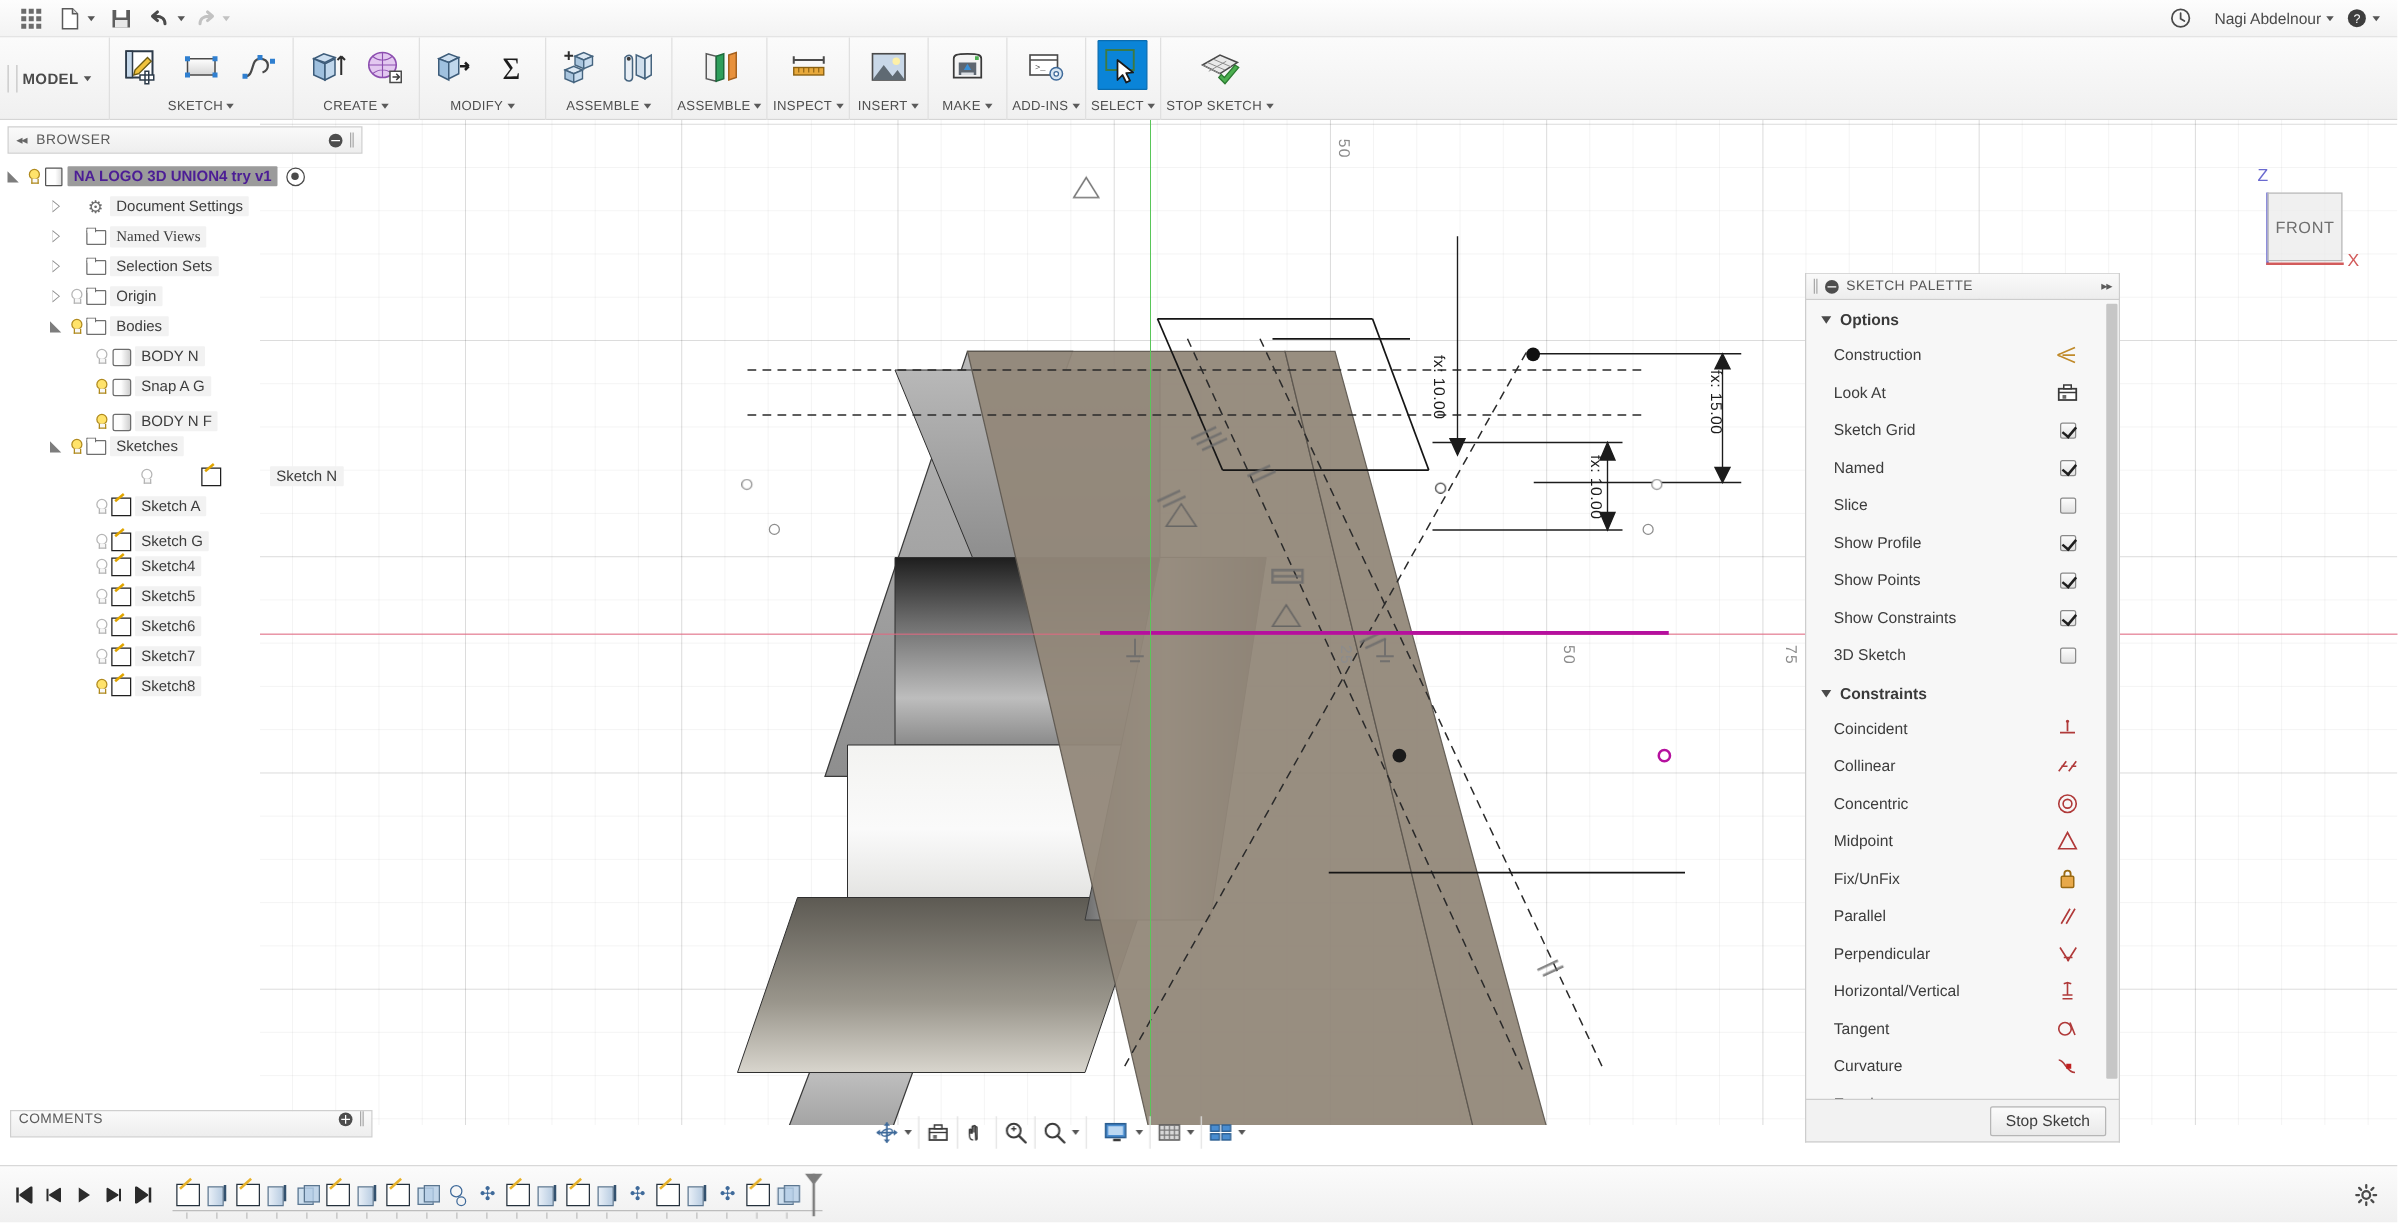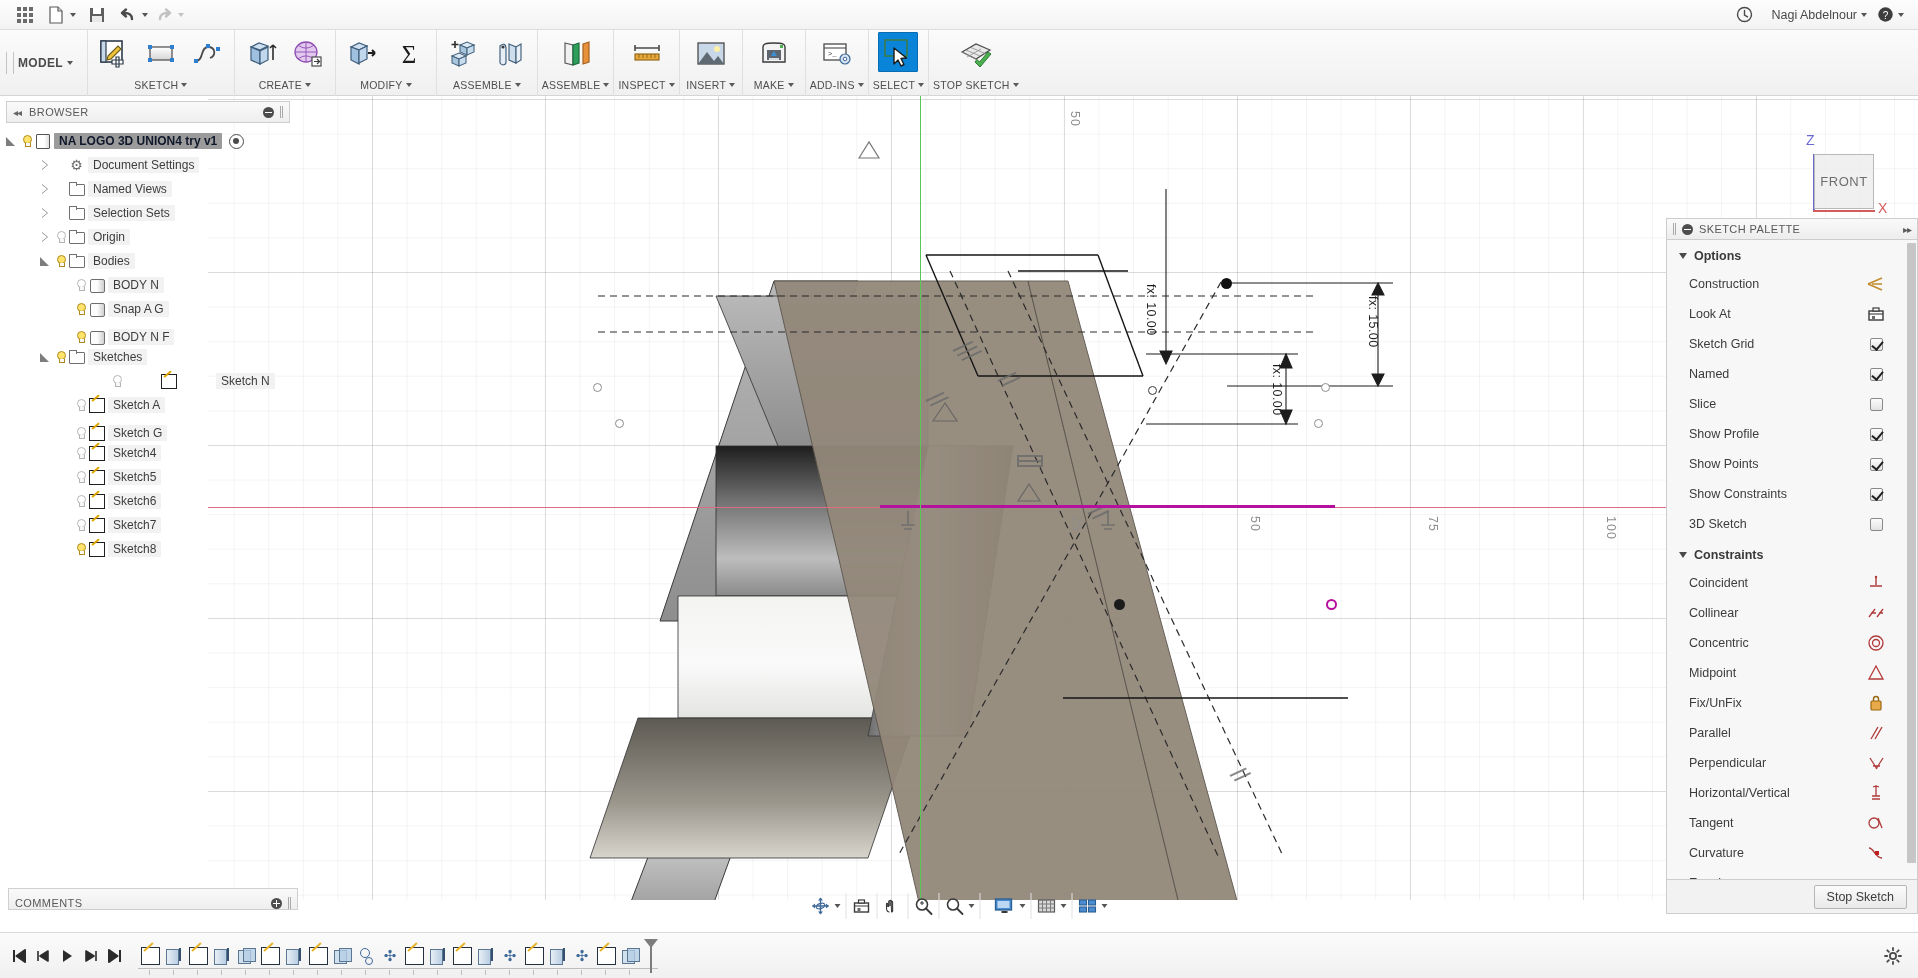--- a/index.html
+++ b/index.html
@@ -4,21 +4,21 @@
 <style>
   * { box-sizing: border-box; margin:0; padding:0; }
   html,body { width:1918px; height:978px; overflow:hidden; }
   body {
     font-family: "Liberation Sans", sans-serif;
     font-size: 12px;
     color:#3a3a3a;
     background:#fff;
     -webkit-font-smoothing: antialiased;
   }
-  .app { position:relative; width:1918px; height:978px; }
+  .app { position:relative; width:1696px; height:978px; }
 
   
   .qat {
     position:absolute; left:0; top:0; width:1918px; height:30px;
     background: linear-gradient(#fdfdfd,#f3f3f3);
     border-bottom:1px solid #dcdcdc;
     display:flex; align-items:center;
   }
   .qat-left { display:flex; align-items:center; gap:2px; padding-left:8px; }
   .qat-btn { width:34px; height:26px; display:flex; align-items:center; justify-content:center; cursor:pointer; }
@@ -67,21 +67,21 @@
   .panel-head .collapse { color:#666; font-size:10px; margin-right:8px; letter-spacing:-1px;}
   .panel-head .ttl { font-size:11px; color:#5a5a5a;}
   .panel-head .right { margin-left:auto; display:flex; align-items:center; gap:6px;}
   .dot-minus { width:11px;height:11px;border-radius:50%;background:#4d4d4d; position:relative;}
   .dot-minus:after{content:"";position:absolute;left:2px;top:5px;width:7px;height:1.5px;background:#fff;}
   .grip { width:3px; height:12px; border-left:1px solid #a9a9a9; border-right:1px solid #a9a9a9;}
 
   .tree { padding:6px 0 0 4px; }
   .node { display:flex; align-items:center; height:24px; font-size:12px; color:#3d3d3d; cursor:default;}
   .node .lbl { padding:1px 5px; border-radius:1px; background:#f2f2f2; }
-  .node.root .lbl { background:#9b9b9b; color:#0f172a; font-weight:bold; }
+  .node.root .lbl { background:#9b9b9b; color:#4c1d95; font-weight:bold; }
   .arrow { width:14px; height:14px; display:inline-block; position:relative; cursor:pointer;}
   .arrow.closed:before{ content:""; position:absolute; left:4px; top:2px;
      border-left:6px solid transparent; border-top:5px solid transparent;
      border-bottom:5px solid transparent; border-left-color:#8b8b8b;
      width:0;height:0; }
   .arrow.closed:after{ content:""; position:absolute; left:4px; top:3px;
      border-top:4px solid transparent;border-bottom:4px solid transparent;
      border-left:5px solid #fff; }
   .arrow.open:before{ content:""; position:absolute; left:2px; top:3px; width:0;height:0;
      border-left:9px solid #7d7d7d; border-top:9px solid transparent; }
@@ -184,21 +184,21 @@
     border-right:2px solid #1f1f1f; border-bottom:2px solid #1f1f1f; transform:rotate(40deg);}
   .pal-foot { height:34px; background:#f2f2f2; border:1px solid #cdcdcd; border-top:none;
               display:flex; align-items:center; justify-content:flex-end; padding-right:10px;}
   .btn-stop { padding:4px 12px; font-size:12.5px; color:#3c3c3c;
               background:linear-gradient(#fbfbfb,#e9e9e9); border:1px solid #b6b6b6; border-radius:2px; cursor:pointer;}
 
   
   .comments {
     position:absolute; left:8px; bottom:68px; width:290px; height:22px;
     background:linear-gradient(#fafafa,#eeeeee); border:1px solid #cfcfcf;
-    display:flex; align-items:flex-end; padding:0 6px; font-size:11px; color:#5a5a5a; letter-spacing:.4px;
+    display:flex; align-items:flex-start; padding:0 6px; font-size:11px; color:#5a5a5a; letter-spacing:.4px;
   }
   .comments .right { margin-left:auto; display:flex; align-items:center; gap:6px;}
   .dot-plus { width:11px;height:11px;border-radius:50%;background:#4d4d4d; position:relative;}
   .dot-plus:after{content:"";position:absolute;left:2px;top:5px;width:7px;height:1.5px;background:#fff;}
   .dot-plus:before{content:"";position:absolute;left:4.7px;top:2.2px;width:1.5px;height:7px;background:#fff;}
 
   
   .navbar {
     position:absolute; left:50%; transform:translateX(-50%); bottom:58px;
     height:28px; display:flex; align-items:center; gap:0px;
@@ -746,21 +746,21 @@
         <span class="lbl">NA LOGO 3D UNION4 try v1</span>
         <span class="dotind"></span>
       </div>
       <div id="tree-items">
           <div class="node" style="padding-left: 34px;">
             <span class="arrow closed"></span>
             <span style="width:16px;display:inline-block"></span>
             <span class="ico gear-ico">⚙</span>
             <span class="lbl">Document Settings</span>
           </div>
-          <div class="node" style="padding-left: 34px;">
+          <div class="node" style="padding-left: 34px; font-family: Liberation Serif, serif;">
             <span class="arrow closed"></span>
             <span style="width:16px;display:inline-block"></span>
             <span class="ico folder-ico"></span>
             <span class="lbl">Named Views</span>
           </div>
           <div class="node" style="padding-left: 34px;">
             <span class="arrow closed"></span>
             <span style="width:16px;display:inline-block"></span>
             <span class="ico folder-ico"></span>
             <span class="lbl">Selection Sets</span>

